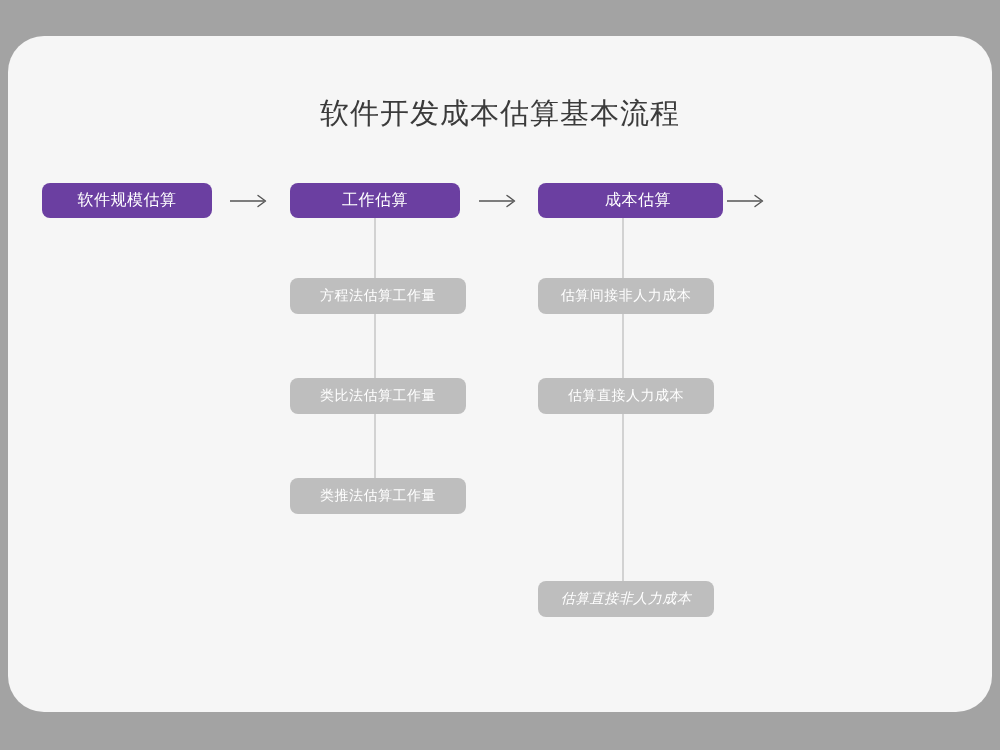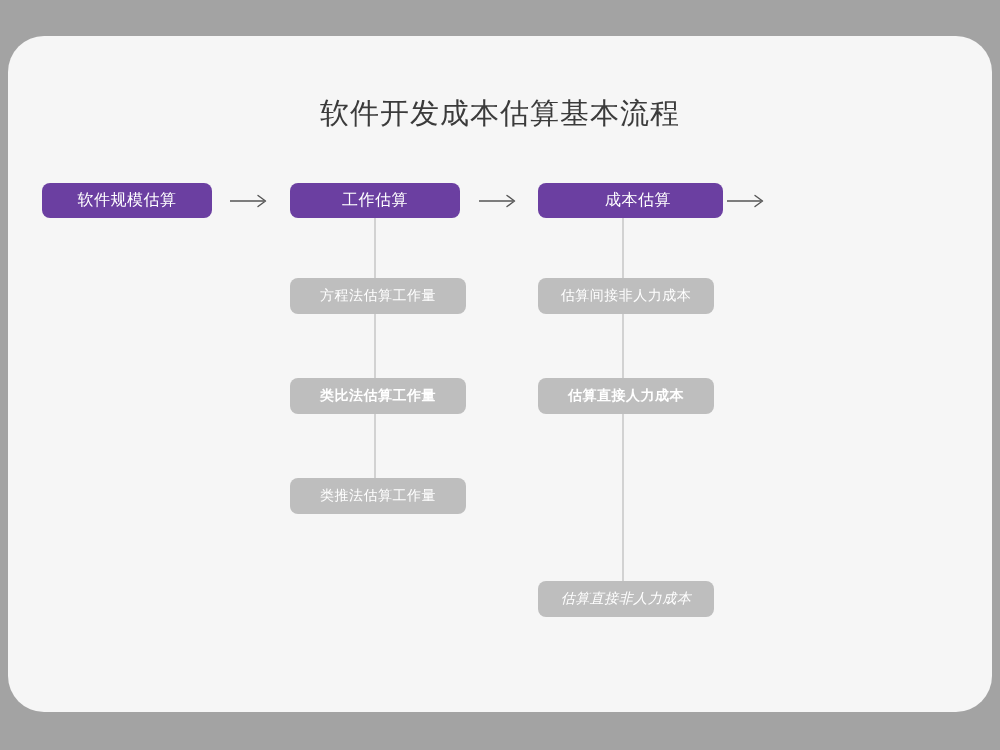--- a/index.html
+++ b/index.html
@@ -83,21 +83,21 @@
     font-size: 14px;
     letter-spacing: 0.5px;
     display: flex;
     align-items: center;
     justify-content: center;
     z-index: 3;
   }
   .col2 { left: 290px; }
   .col3 { left: 538px; }
   .r1 { top: 278px; }
-  .r2 { top: 378px; font-weight: bold; }
+  .r2 { top: 378px; }
   .r3 { top: 478px; }
   .r4 { top: 581px; font-style: italic; }
 </style>
 </head>
 <body>
 
 <div class="canvas">
   <div class="card"></div>
 
   <div class="title">软件开发成本估算基本流程</div>

